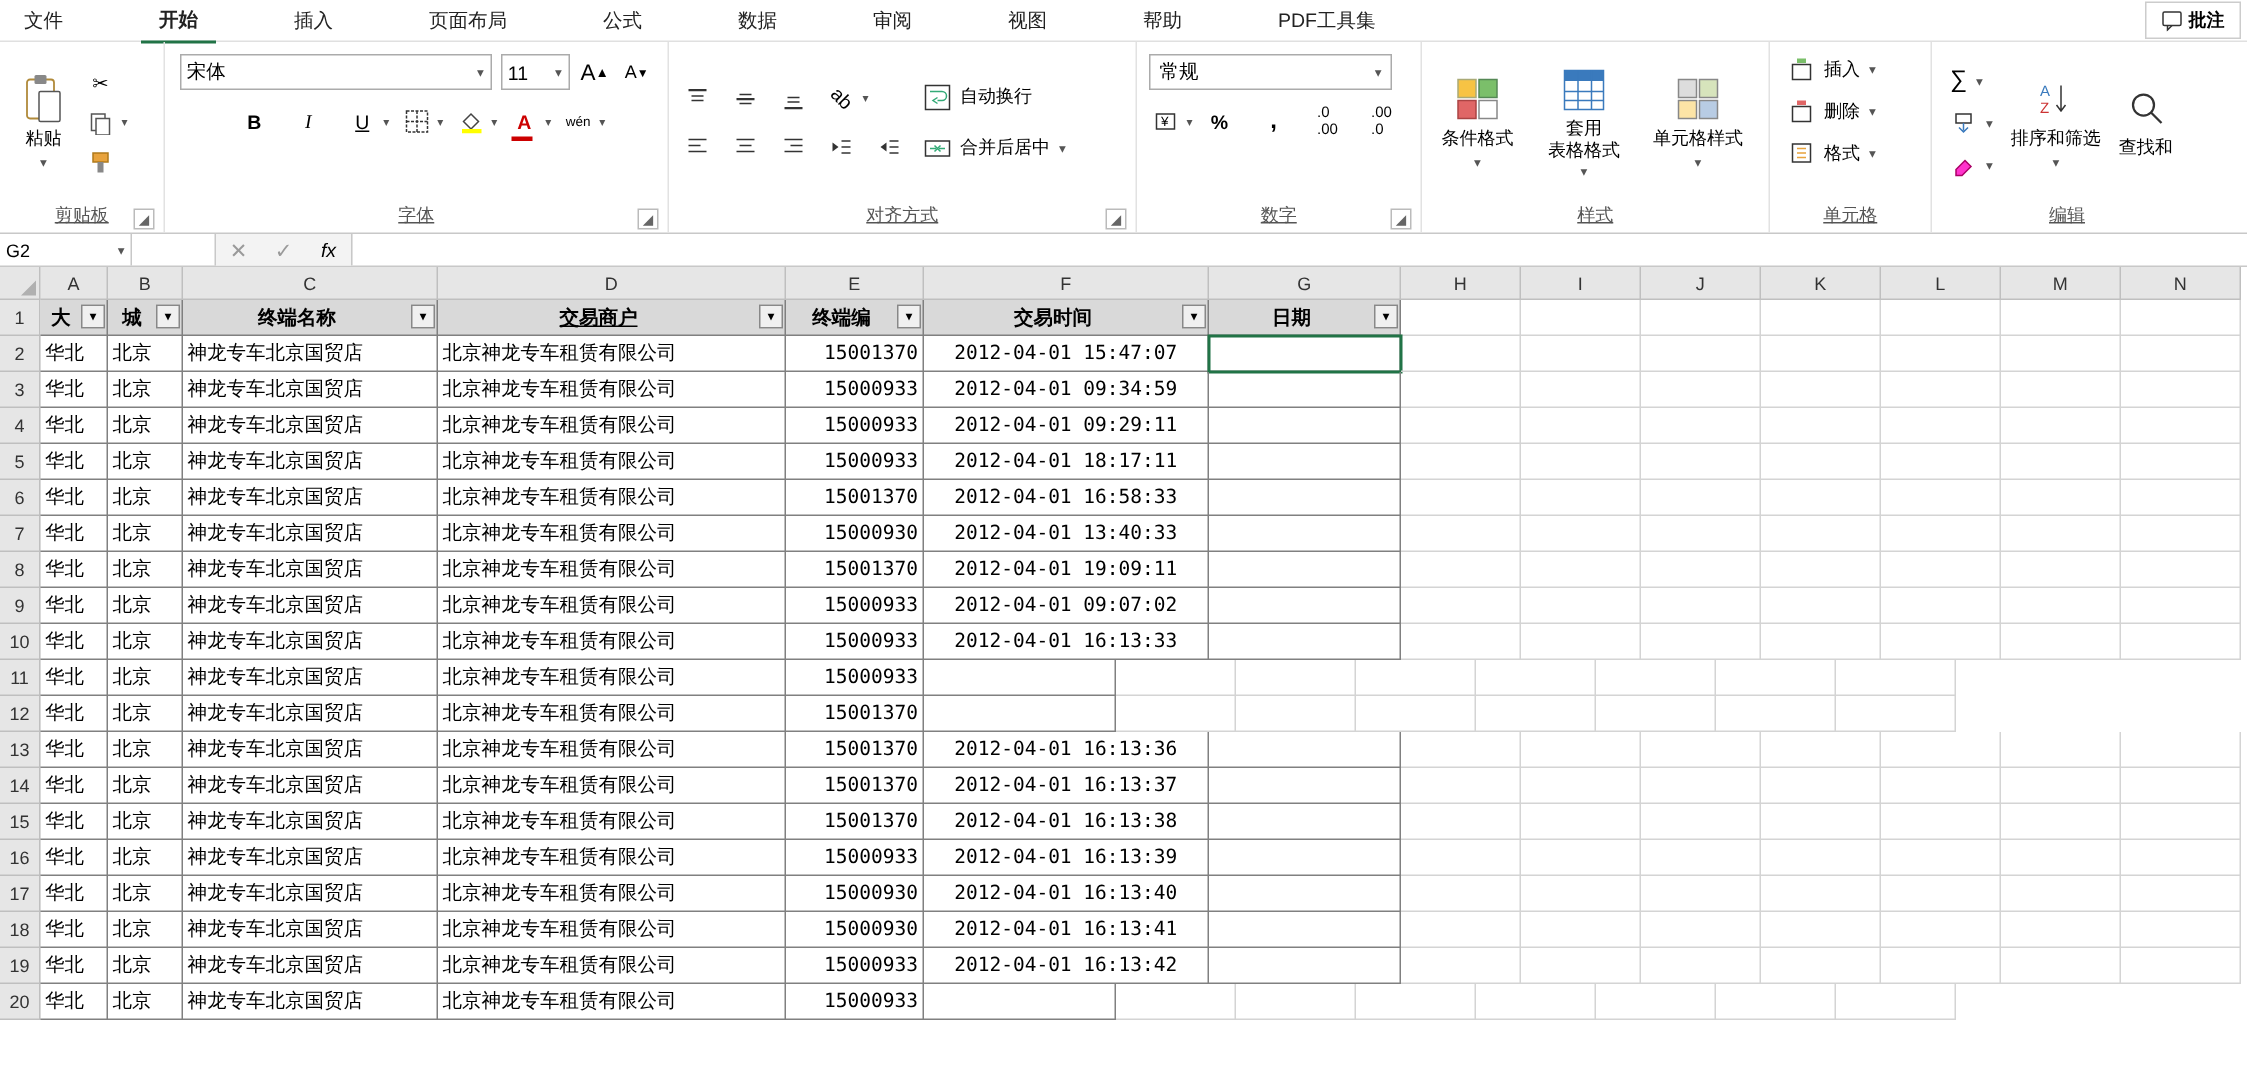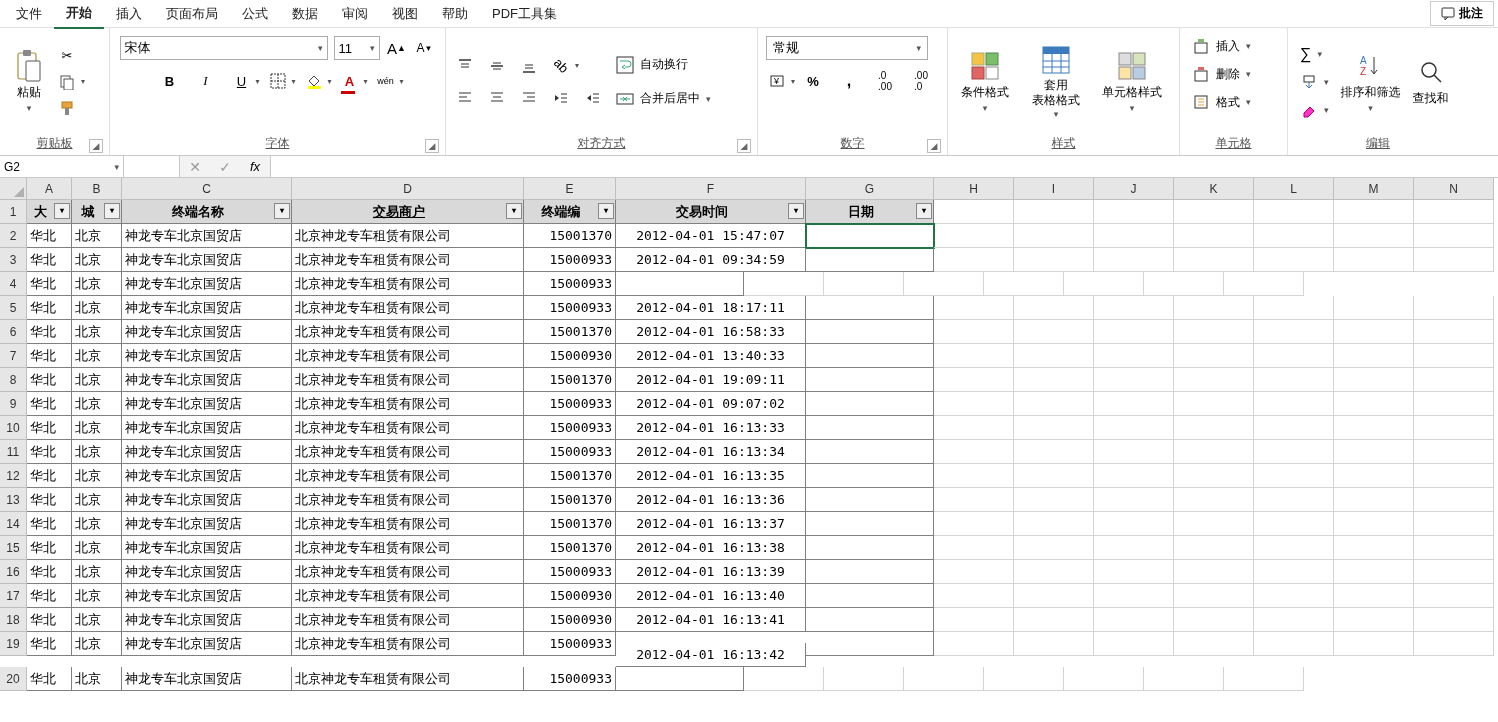--- a/index.html
+++ b/index.html
@@ -1,19 +1,19 @@
 <!DOCTYPE html>
 <html><head>
 <meta charset="utf-8">
 <style>
 * { margin: 0; padding: 0; box-sizing: border-box; }
 body { font-family: "Microsoft YaHei", "SimSun", Arial, sans-serif; font-size: 12px; background: #fff; overflow: hidden; width: 1498px; height: 722px; }
 
 
-.menubar { display: flex; align-items: center; height: 28px; background: #fff; border-bottom: 1px solid #e0e0e0; padding: 0 4px; }
+.menubar { display: flex; align-items: center; height: 28px; background: #fff; border-bottom: 1px solid #e0e0e0; padding: 0 4px; gap: 40px; }
 .menu-item { padding: 5px 12px; font-size: 13px; cursor: pointer; color: #222; }
 .menu-item.active { font-weight: 700; border-bottom: 2px solid #217346; }
 .annotate-btn { margin-left: auto; padding: 3px 10px; border: 1px solid #ccc; font-weight: 700; display: flex; align-items: center; gap: 4px; }
 
 
 .ribbon { display: flex; height: 128px; border-bottom: 1px solid #c8c8c8; position: relative; }
 .ribbon-group { display: flex; flex-direction: column; border-right: 1px solid #e2e2e2; padding: 2px 4px 0 4px; position: relative; }
 .ribbon-group-body { flex: 1; display: flex; align-items: center; }
 .ribbon-group-label { text-align: center; font-size: 12px; color: #555; padding: 2px 0 3px 0; position: relative; text-decoration: underline; }
 .dialog-launcher { position: absolute; right: 2px; bottom: 2px; width: 14px; height: 14px; border: 1px solid #bbb; font-size: 9px; line-height: 12px; text-align: center; color: #666; }
@@ -31,21 +31,21 @@
 .font-row { display: flex; gap: 6px; align-items: center; }
 .font-group-body { display: flex; flex-direction: column; gap: 10px; padding: 6px 4px; }
 
 .num-select { width: 162px; height: 24px; border: 1px solid #ababab; background: #fff; padding: 0 6px; font-size: 13px; display: flex; align-items: center; justify-content: space-between; }
 
 .cells-btn { display: flex; align-items: center; gap: 6px; height: 24px; padding: 0 4px; cursor: pointer; }
 .mini-icon { width: 18px; height: 18px; display: flex; align-items: center; justify-content: center; }
 
 
 .fx-bar { display: flex; height: 22px; border-bottom: 1px solid #c8c8c8; align-items: stretch; }
-.name-box { width: 124px; border-right: 1px solid #c8c8c8; display: flex; align-items: center; padding: 0 4px; justify-content: space-between; font-size: 12px; }
+.name-box { width: 88px; border-right: 1px solid #c8c8c8; display: flex; align-items: center; padding: 0 4px; justify-content: space-between; font-size: 12px; }
 .fx-btns { display: flex; align-items: center; border-right: 1px solid #c8c8c8; background: #f3f3f3; }
 .fx-btn { width: 30px; text-align: center; color: #9a9a9a; font-size: 14px; }
 .fx-label { width: 30px; text-align: center; font-style: italic; font-size: 13px; }
 .fx-input { flex: 1; padding: 0 4px; }
 
 
 .grid-wrap { display: flex; }
 .corner { width: 27px; height: 22px; background: #e6e6e6; border-right: 1px solid #bfbfbf; border-bottom: 1px solid #bfbfbf; position: relative; }
 .corner::after { content: ""; position: absolute; right: 2px; bottom: 2px; width: 0; height: 0; border-style: solid; border-width: 0 0 10px 10px; border-color: transparent transparent #b0b0b0 transparent; }
 
@@ -530,20 +530,21 @@
         <div class="cell" style="width: 80px;"></div>
         <div class="cell" style="width: 80px;"></div>
       </div>
       <div class="row">
         <div class="row-head">4</div>
         <div class="cell" style="width: 45px; border-right: 1px solid rgb(128, 128, 128); border-bottom: 1px solid rgb(128, 128, 128);">华北</div>
         <div class="cell" style="width: 50px; border-right: 1px solid rgb(128, 128, 128); border-bottom: 1px solid rgb(128, 128, 128);">北京</div>
         <div class="cell" style="width: 170px; border-right: 1px solid rgb(128, 128, 128); border-bottom: 1px solid rgb(128, 128, 128);">神龙专车北京国贸店</div>
         <div class="cell" style="width: 232px; border-right: 1px solid rgb(128, 128, 128); border-bottom: 1px solid rgb(128, 128, 128);">北京神龙专车租赁有限公司</div>
         <div class="cell right" style="width: 92px; border-right: 1px solid rgb(128, 128, 128); border-bottom: 1px solid rgb(128, 128, 128);">15000933</div>
+        <div class="cell center" style="width: 190px; border-right: 1px solid rgb(128, 128, 128); border-bottom: 1px solid rgb(128, 128, 128);">2012-04-01 09:29:11</div>
         <div class="cell" style="width: 128px; border-right: 1px solid rgb(128, 128, 128); border-bottom: 1px solid rgb(128, 128, 128);"></div>
         <div class="cell" style="width: 80px;"></div>
         <div class="cell" style="width: 80px;"></div>
         <div class="cell" style="width: 80px;"></div>
         <div class="cell" style="width: 80px;"></div>
         <div class="cell" style="width: 80px;"></div>
         <div class="cell" style="width: 80px;"></div>
         <div class="cell" style="width: 80px;"></div>
       </div>
       <div class="row">
@@ -648,38 +649,36 @@
         <div class="cell" style="width: 80px;"></div>
         <div class="cell" style="width: 80px;"></div>
       </div>
       <div class="row">
         <div class="row-head">11</div>
         <div class="cell" style="width: 45px; border-right: 1px solid rgb(128, 128, 128); border-bottom: 1px solid rgb(128, 128, 128);">华北</div>
         <div class="cell" style="width: 50px; border-right: 1px solid rgb(128, 128, 128); border-bottom: 1px solid rgb(128, 128, 128);">北京</div>
         <div class="cell" style="width: 170px; border-right: 1px solid rgb(128, 128, 128); border-bottom: 1px solid rgb(128, 128, 128);">神龙专车北京国贸店</div>
         <div class="cell" style="width: 232px; border-right: 1px solid rgb(128, 128, 128); border-bottom: 1px solid rgb(128, 128, 128);">北京神龙专车租赁有限公司</div>
         <div class="cell right" style="width: 92px; border-right: 1px solid rgb(128, 128, 128); border-bottom: 1px solid rgb(128, 128, 128);">15000933</div>
-        <div class="cell center" style="width: 190px; border-right: 1px solid rgb(128, 128, 128); border-bottom: 1px solid rgb(128, 128, 128);">2012-04-01 16:13:34</div>
         <div class="cell" style="width: 128px; border-right: 1px solid rgb(128, 128, 128); border-bottom: 1px solid rgb(128, 128, 128);"></div>
         <div class="cell" style="width: 80px;"></div>
         <div class="cell" style="width: 80px;"></div>
         <div class="cell" style="width: 80px;"></div>
         <div class="cell" style="width: 80px;"></div>
         <div class="cell" style="width: 80px;"></div>
         <div class="cell" style="width: 80px;"></div>
         <div class="cell" style="width: 80px;"></div>
       </div>
       <div class="row">
         <div class="row-head">12</div>
         <div class="cell" style="width: 45px; border-right: 1px solid rgb(128, 128, 128); border-bottom: 1px solid rgb(128, 128, 128);">华北</div>
         <div class="cell" style="width: 50px; border-right: 1px solid rgb(128, 128, 128); border-bottom: 1px solid rgb(128, 128, 128);">北京</div>
         <div class="cell" style="width: 170px; border-right: 1px solid rgb(128, 128, 128); border-bottom: 1px solid rgb(128, 128, 128);">神龙专车北京国贸店</div>
         <div class="cell" style="width: 232px; border-right: 1px solid rgb(128, 128, 128); border-bottom: 1px solid rgb(128, 128, 128);">北京神龙专车租赁有限公司</div>
         <div class="cell right" style="width: 92px; border-right: 1px solid rgb(128, 128, 128); border-bottom: 1px solid rgb(128, 128, 128);">15001370</div>
-        <div class="cell center" style="width: 190px; border-right: 1px solid rgb(128, 128, 128); border-bottom: 1px solid rgb(128, 128, 128);">2012-04-01 16:13:35</div>
         <div class="cell" style="width: 128px; border-right: 1px solid rgb(128, 128, 128); border-bottom: 1px solid rgb(128, 128, 128);"></div>
         <div class="cell" style="width: 80px;"></div>
         <div class="cell" style="width: 80px;"></div>
         <div class="cell" style="width: 80px;"></div>
         <div class="cell" style="width: 80px;"></div>
         <div class="cell" style="width: 80px;"></div>
         <div class="cell" style="width: 80px;"></div>
         <div class="cell" style="width: 80px;"></div>
       </div>
       <div class="row">
@@ -784,21 +783,21 @@
         <div class="cell" style="width: 80px;"></div>
         <div class="cell" style="width: 80px;"></div>
       </div>
       <div class="row">
         <div class="row-head">19</div>
         <div class="cell" style="width: 45px; border-right: 1px solid rgb(128, 128, 128); border-bottom: 1px solid rgb(128, 128, 128);">华北</div>
         <div class="cell" style="width: 50px; border-right: 1px solid rgb(128, 128, 128); border-bottom: 1px solid rgb(128, 128, 128);">北京</div>
         <div class="cell" style="width: 170px; border-right: 1px solid rgb(128, 128, 128); border-bottom: 1px solid rgb(128, 128, 128);">神龙专车北京国贸店</div>
         <div class="cell" style="width: 232px; border-right: 1px solid rgb(128, 128, 128); border-bottom: 1px solid rgb(128, 128, 128);">北京神龙专车租赁有限公司</div>
         <div class="cell right" style="width: 92px; border-right: 1px solid rgb(128, 128, 128); border-bottom: 1px solid rgb(128, 128, 128);">15000933</div>
-        <div class="cell center" style="width: 190px; border-right: 1px solid rgb(128, 128, 128); border-bottom: 1px solid rgb(128, 128, 128); margin-top: 11px;">2012-04-01 16:13:42</div>
+        <div class="cell center" style="width: 190px; border-right: 1px solid rgb(128, 128, 128); border-bottom: 1px solid rgb(128, 128, 128);">2012-04-01 16:13:42</div>
         <div class="cell" style="width: 128px; border-right: 1px solid rgb(128, 128, 128); border-bottom: 1px solid rgb(128, 128, 128);"></div>
         <div class="cell" style="width: 80px;"></div>
         <div class="cell" style="width: 80px;"></div>
         <div class="cell" style="width: 80px;"></div>
         <div class="cell" style="width: 80px;"></div>
         <div class="cell" style="width: 80px;"></div>
         <div class="cell" style="width: 80px;"></div>
         <div class="cell" style="width: 80px;"></div>
       </div>
       <div class="row">

